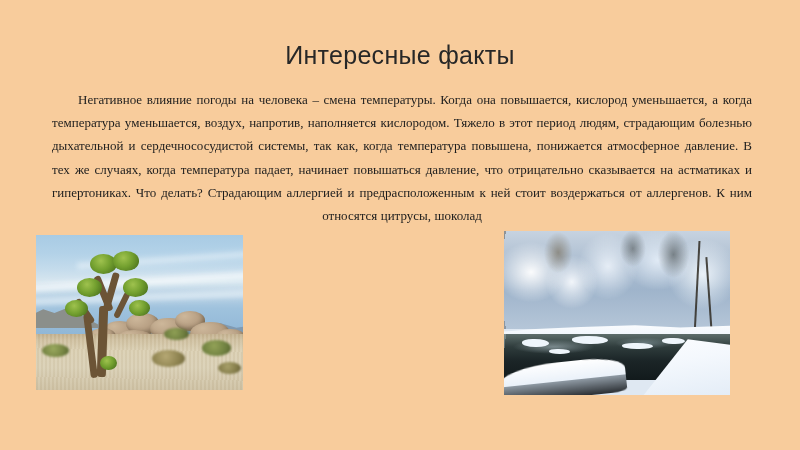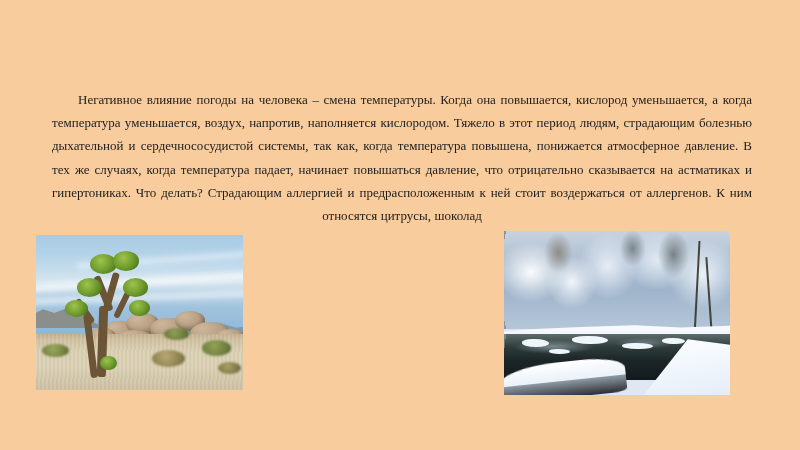--- a/index.html
+++ b/index.html
@@ -287,20 +287,21 @@
     border-radius: 48% 34% 12% 20%;
     transform: rotate(-6deg);
     filter: blur(0.4px);
   }
 </style>
 </head>
 <body>
 
 <div id="slide">
 
+  <div id="slide-title">Интересные факты</div>
 
   <div id="body-text">
     <div class="para">Негативное влияние погоды на человека – смена температуры. Когда она повышается, кислород уменьшается, а когда температура уменьшается, воздух, напротив, наполняется кислородом. Тяжело в этот период людям, страдающим болезнью дыхательной и сердечнососудистой системы, так как, когда температура повышена, понижается атмосферное давление. В тех же случаях, когда температура падает, начинает повышаться давление, что отрицательно сказывается на астматиках и гипертониках. Что делать? Страдающим аллергией и предрасположенным к ней стоит воздержаться от аллергенов. К ним относятся цитрусы, шоколад</div>
   </div>
 
   <div class="photo" id="photo-desert">
     <div class="inner">
       <div class="sky"></div>
       <div class="cloud3"></div>
       <div class="cloud1"></div>

